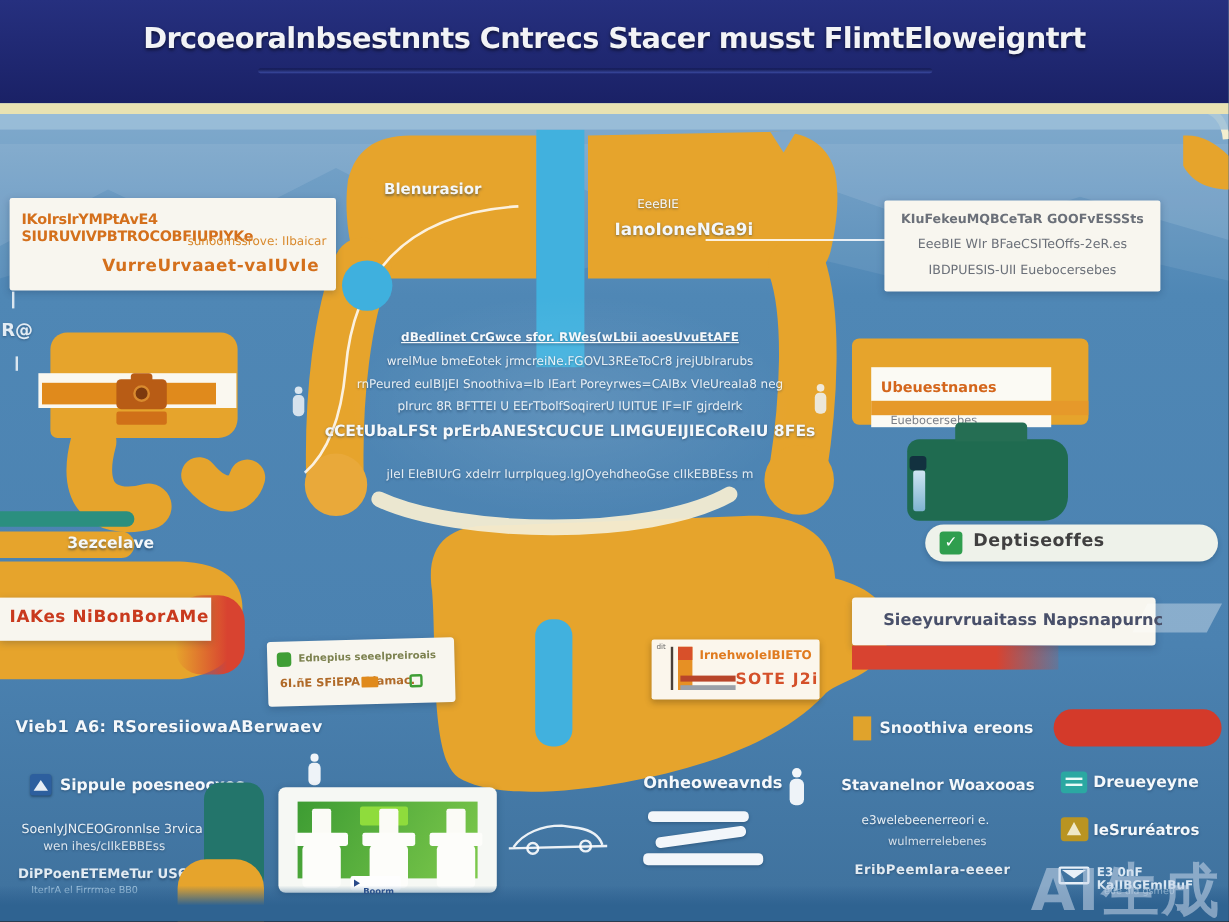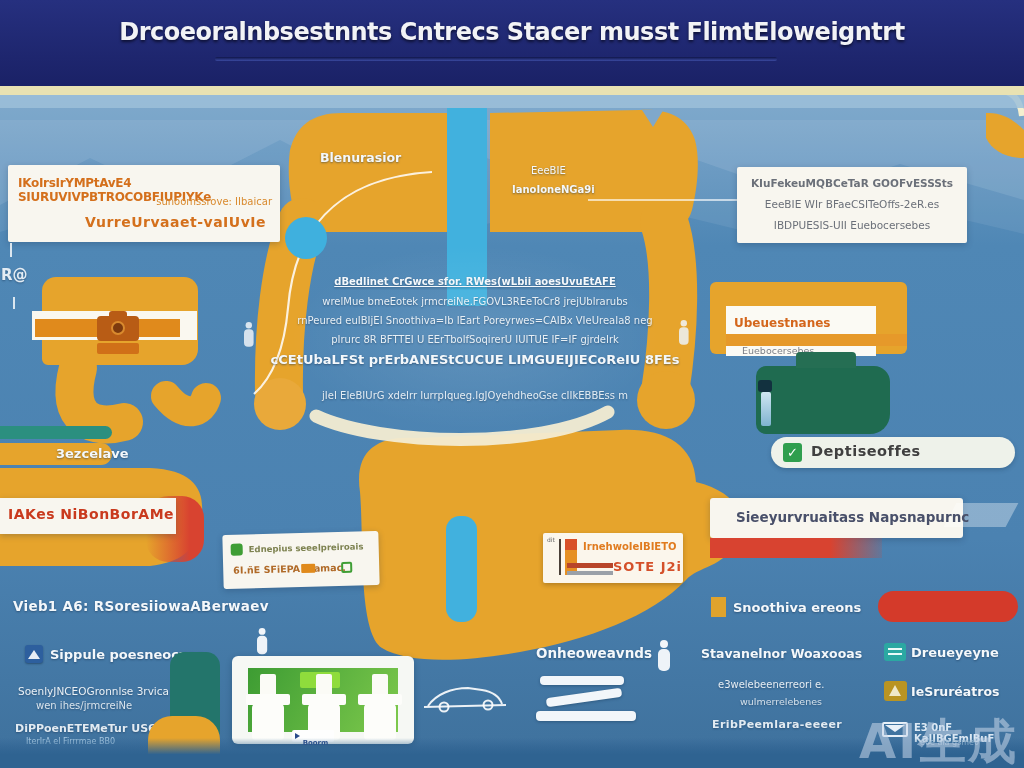--- a/index.html
+++ b/index.html
@@ -98,21 +98,21 @@
   <div id="cream-line" class="abs"></div>
   <div id="blue-strip" class="abs"></div>
 
   <div class="abs whitebox" style="left:8px;top:165px;width:272px;height:77px;border-radius:2px;"></div>
   <div class="abs b orange-t" style="left:18px;top:176px;width:254px;text-align:left;font-size:12px;letter-spacing:-0.3px;">IKoIrsIrYMPtAvE4 SIURUVIVPBTROCOBFIUPIYKe</div>
   <div class="abs" style="left:18px;top:196px;width:254px;text-align:right;font-size:10px;color:#d98a2e;">sunoomssrove: IIbaicar</div>
   <div class="abs b orange-t" style="left:18px;top:214px;width:248px;text-align:right;font-size:14px;letter-spacing:0.5px;">VurreUrvaaet-vaIUvIe</div>
 
   <div class="abs b wtxt" style="left:320px;top:150px;font-size:12.5px;">Blenurasior</div>
   <div class="abs wtxt" style="left:531px;top:165px;font-size:10px;">EeeBIE</div>
-  <div class="abs b wtxt" style="left:512px;top:184px;font-size:10px;">IanoIoneNGa9i</div>
+  <div class="abs b wtxt" style="left:512px;top:184px;font-size:14px;">IanoIoneNGa9i</div>
 
   <div class="abs whitebox" style="left:737px;top:167px;width:230px;height:76px;border-radius:2px;"></div>
   <div class="abs gray-t b" style="left:745px;top:177px;width:214px;text-align:center;font-size:10.5px;">KIuFekeuMQBCeTaR GOOFvESSSts</div>
   <div class="abs gray-t" style="left:745px;top:198px;width:214px;text-align:center;font-size:10.5px;">EeeBIE WIr BFaeCSITeOffs-2eR.es</div>
   <div class="abs gray-t" style="left:745px;top:219px;width:214px;text-align:center;font-size:10.5px;">IBDPUESIS-UII Euebocersebes</div>
 
   <div class="abs" style="left:290px;top:245px;width:370px;height:185px;border-radius:50%;background:radial-gradient(closest-side,rgba(255,255,255,0.10),rgba(255,255,255,0));"></div>
   <div class="abs" style="left:255px;top:276px;width:440px;text-align:center;">
     <div class="wtxt b" style="font-size:10px;margin-bottom:9px;text-decoration:underline;">dBedlinet CrGwce sfor. RWes(wLbii aoesUvuEtAFE</div>
     <div class="wtxt" style="font-size:10px;opacity:.92;margin-bottom:8px;">wrelMue bmeEotek jrmcreiNe.FGOVL3REeToCr8 jrejUblrarubs</div>
@@ -158,21 +158,21 @@
     <span class="abs" style="left:78px;top:31px;width:14px;height:9px;background:#e08a1c;border-radius:1px;"></span>
     <span class="abs" style="left:118px;top:30px;width:11px;height:11px;border:2px solid #3f9e35;border-radius:2px;box-sizing:border-box;"></span>
   </div>
 
   <div class="abs b wtxt" style="left:13px;top:598px;font-size:13.5px;letter-spacing:0.3px;">Vieb1 A6: RSoresiiowaABerwaev</div>
   <span class="abs sq-icon" style="left:25px;top:645px;width:18px;height:18px;background:#2d5f9e;box-shadow:0 1px 2px rgba(0,20,40,.4);">
     <span class="abs" style="left:3px;top:5px;width:0;height:0;border-left:6px solid transparent;border-right:6px solid transparent;border-bottom:9px solid #e8eef5;"></span>
   </span>
   <div class="abs b wtxt" style="left:50px;top:647px;font-size:13px;">Sippule poesneocxes</div>
   <div class="abs wtxt" style="left:18px;top:685px;font-size:10.5px;opacity:.95;">SoenlyJNCEOGronnlse 3rvica</div>
-  <div class="abs wtxt" style="left:36px;top:700px;font-size:10px;opacity:.85;">wen ihes/jrmcreiNe</div>
+  <div class="abs wtxt" style="left:36px;top:700px;font-size:10px;opacity:.85;">wen ihes/cIIkEBBEss</div>
   <div class="abs b wtxt" style="left:15px;top:722px;font-size:11px;opacity:.9;">DiPPoenETEMeTur US6</div>
   <div class="abs" style="left:26px;top:737px;font-size:8px;color:#a8c9e2;">IterIrA el Firrrmae BB0</div>
 
   <div class="abs" style="left:170px;top:652px;width:50px;height:92px;background:#23756b;border-radius:14px;"></div>
   <div class="abs" style="left:148px;top:716px;width:72px;height:52px;background:#e6a42c;border-radius:24px 24px 0 0;"></div>
 
   <div class="person" style="left:257px;top:628px;transform:scale(0.85);">
       <div class="head"></div>
       <div class="bod"></div>
     </div>

